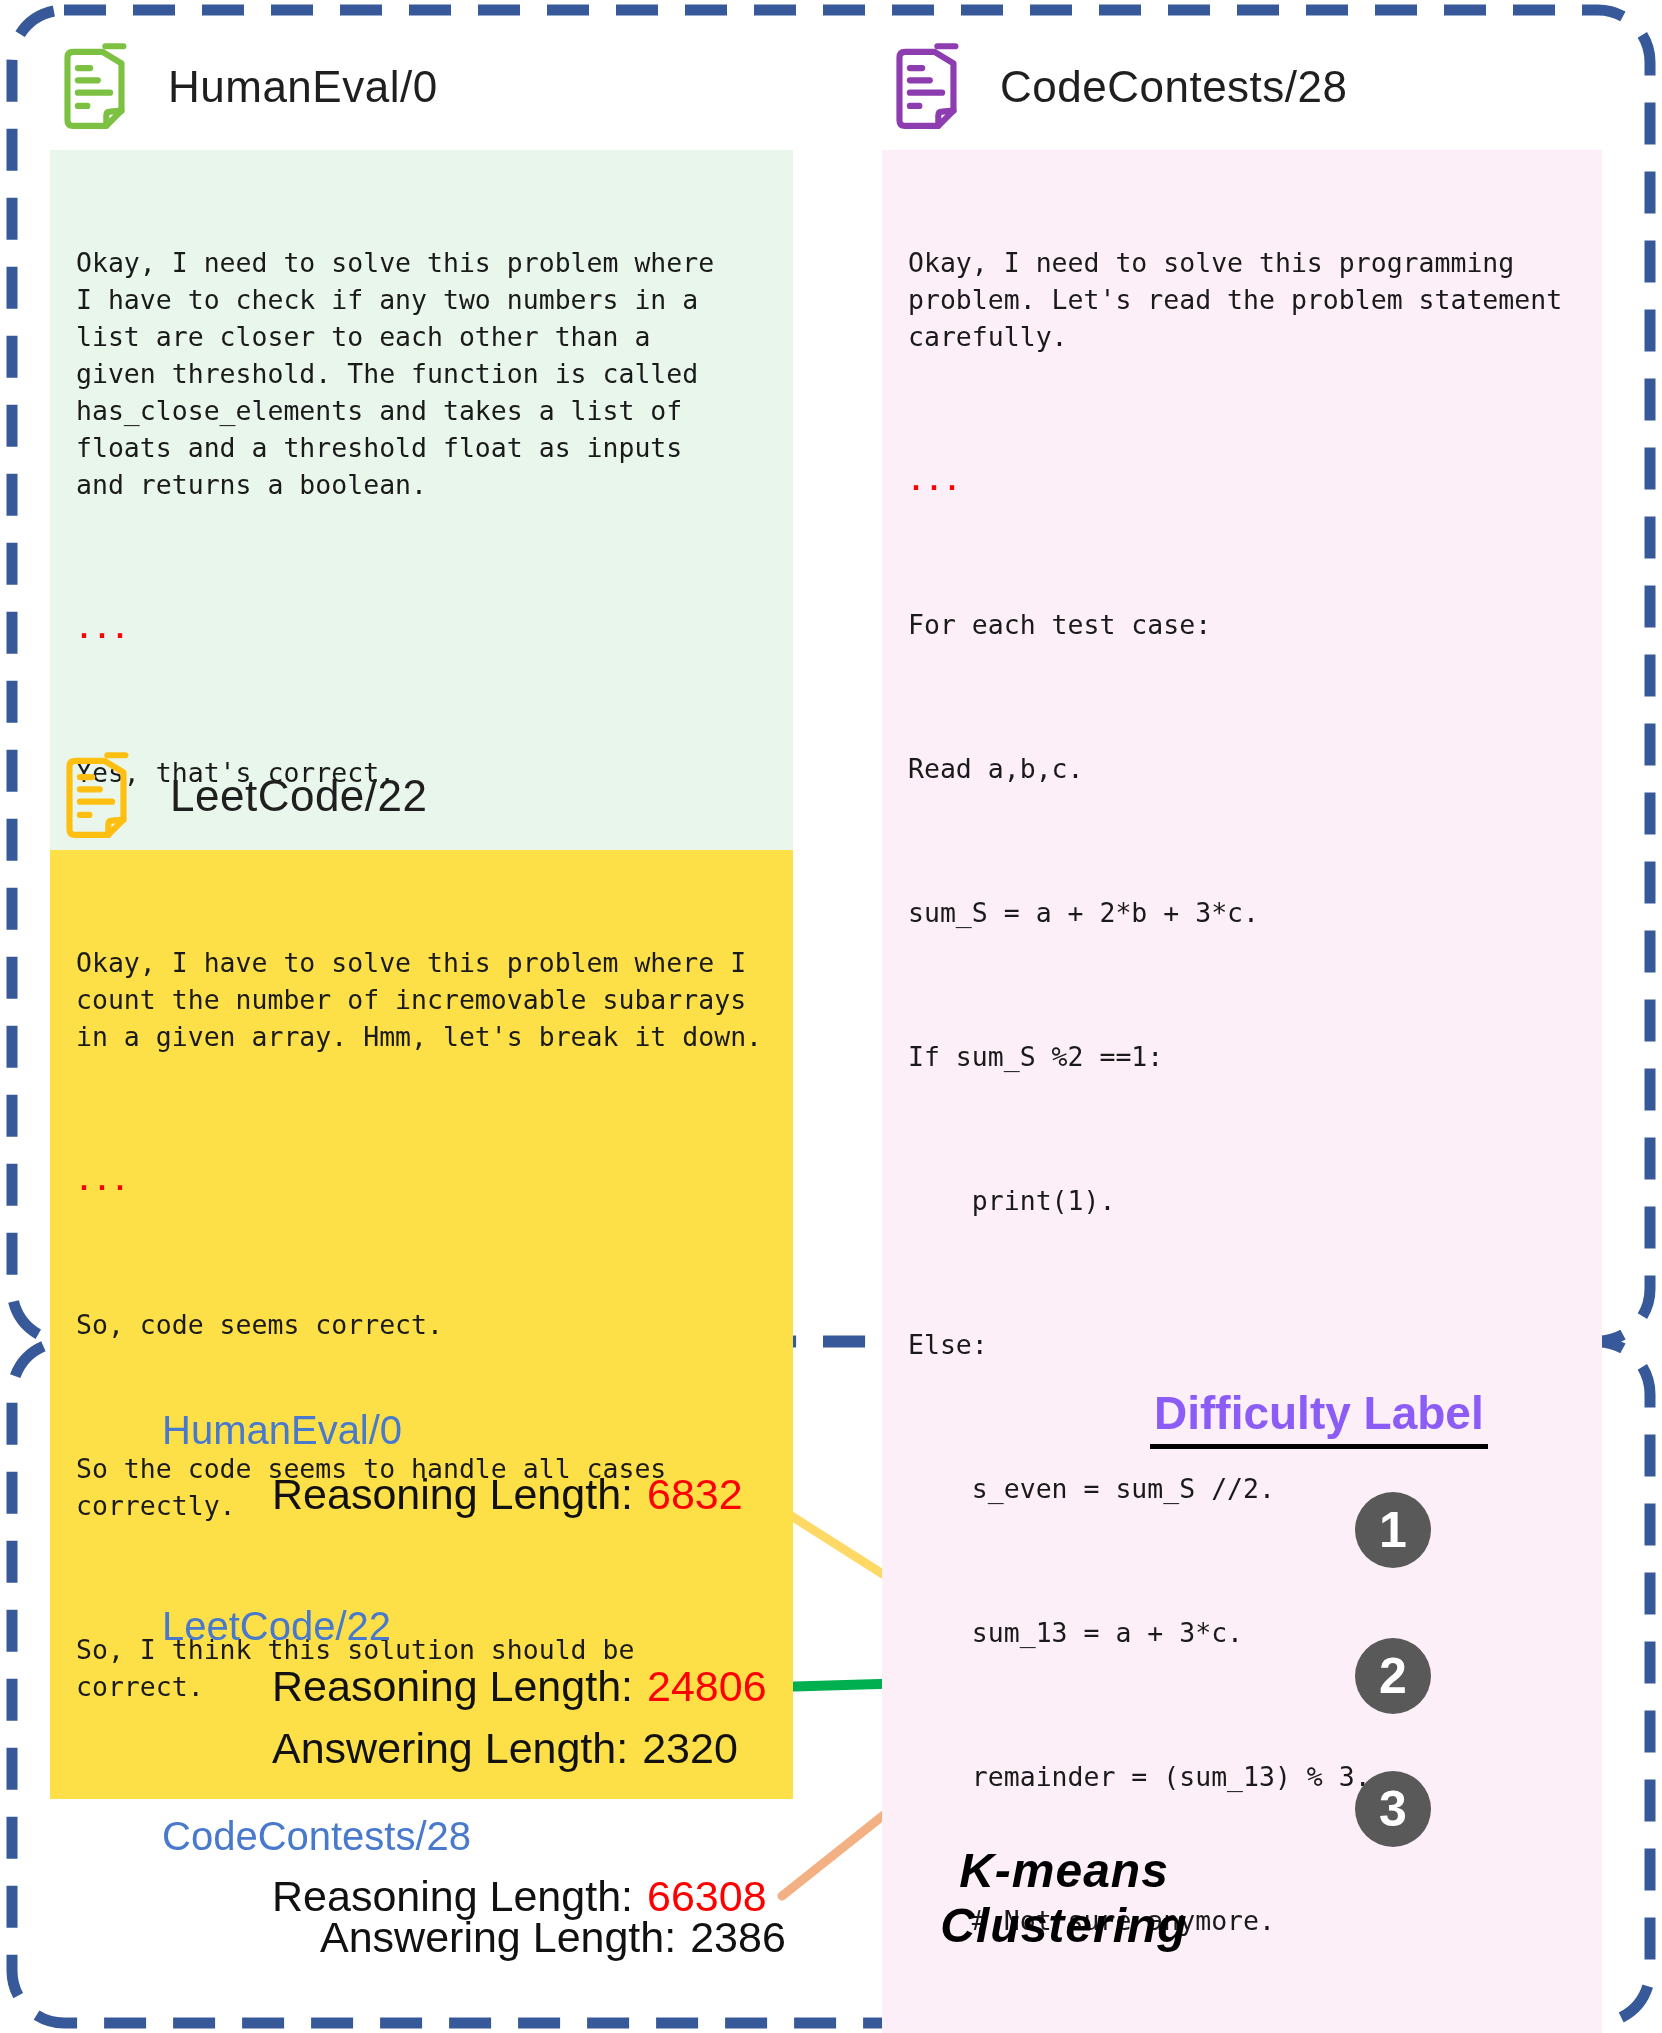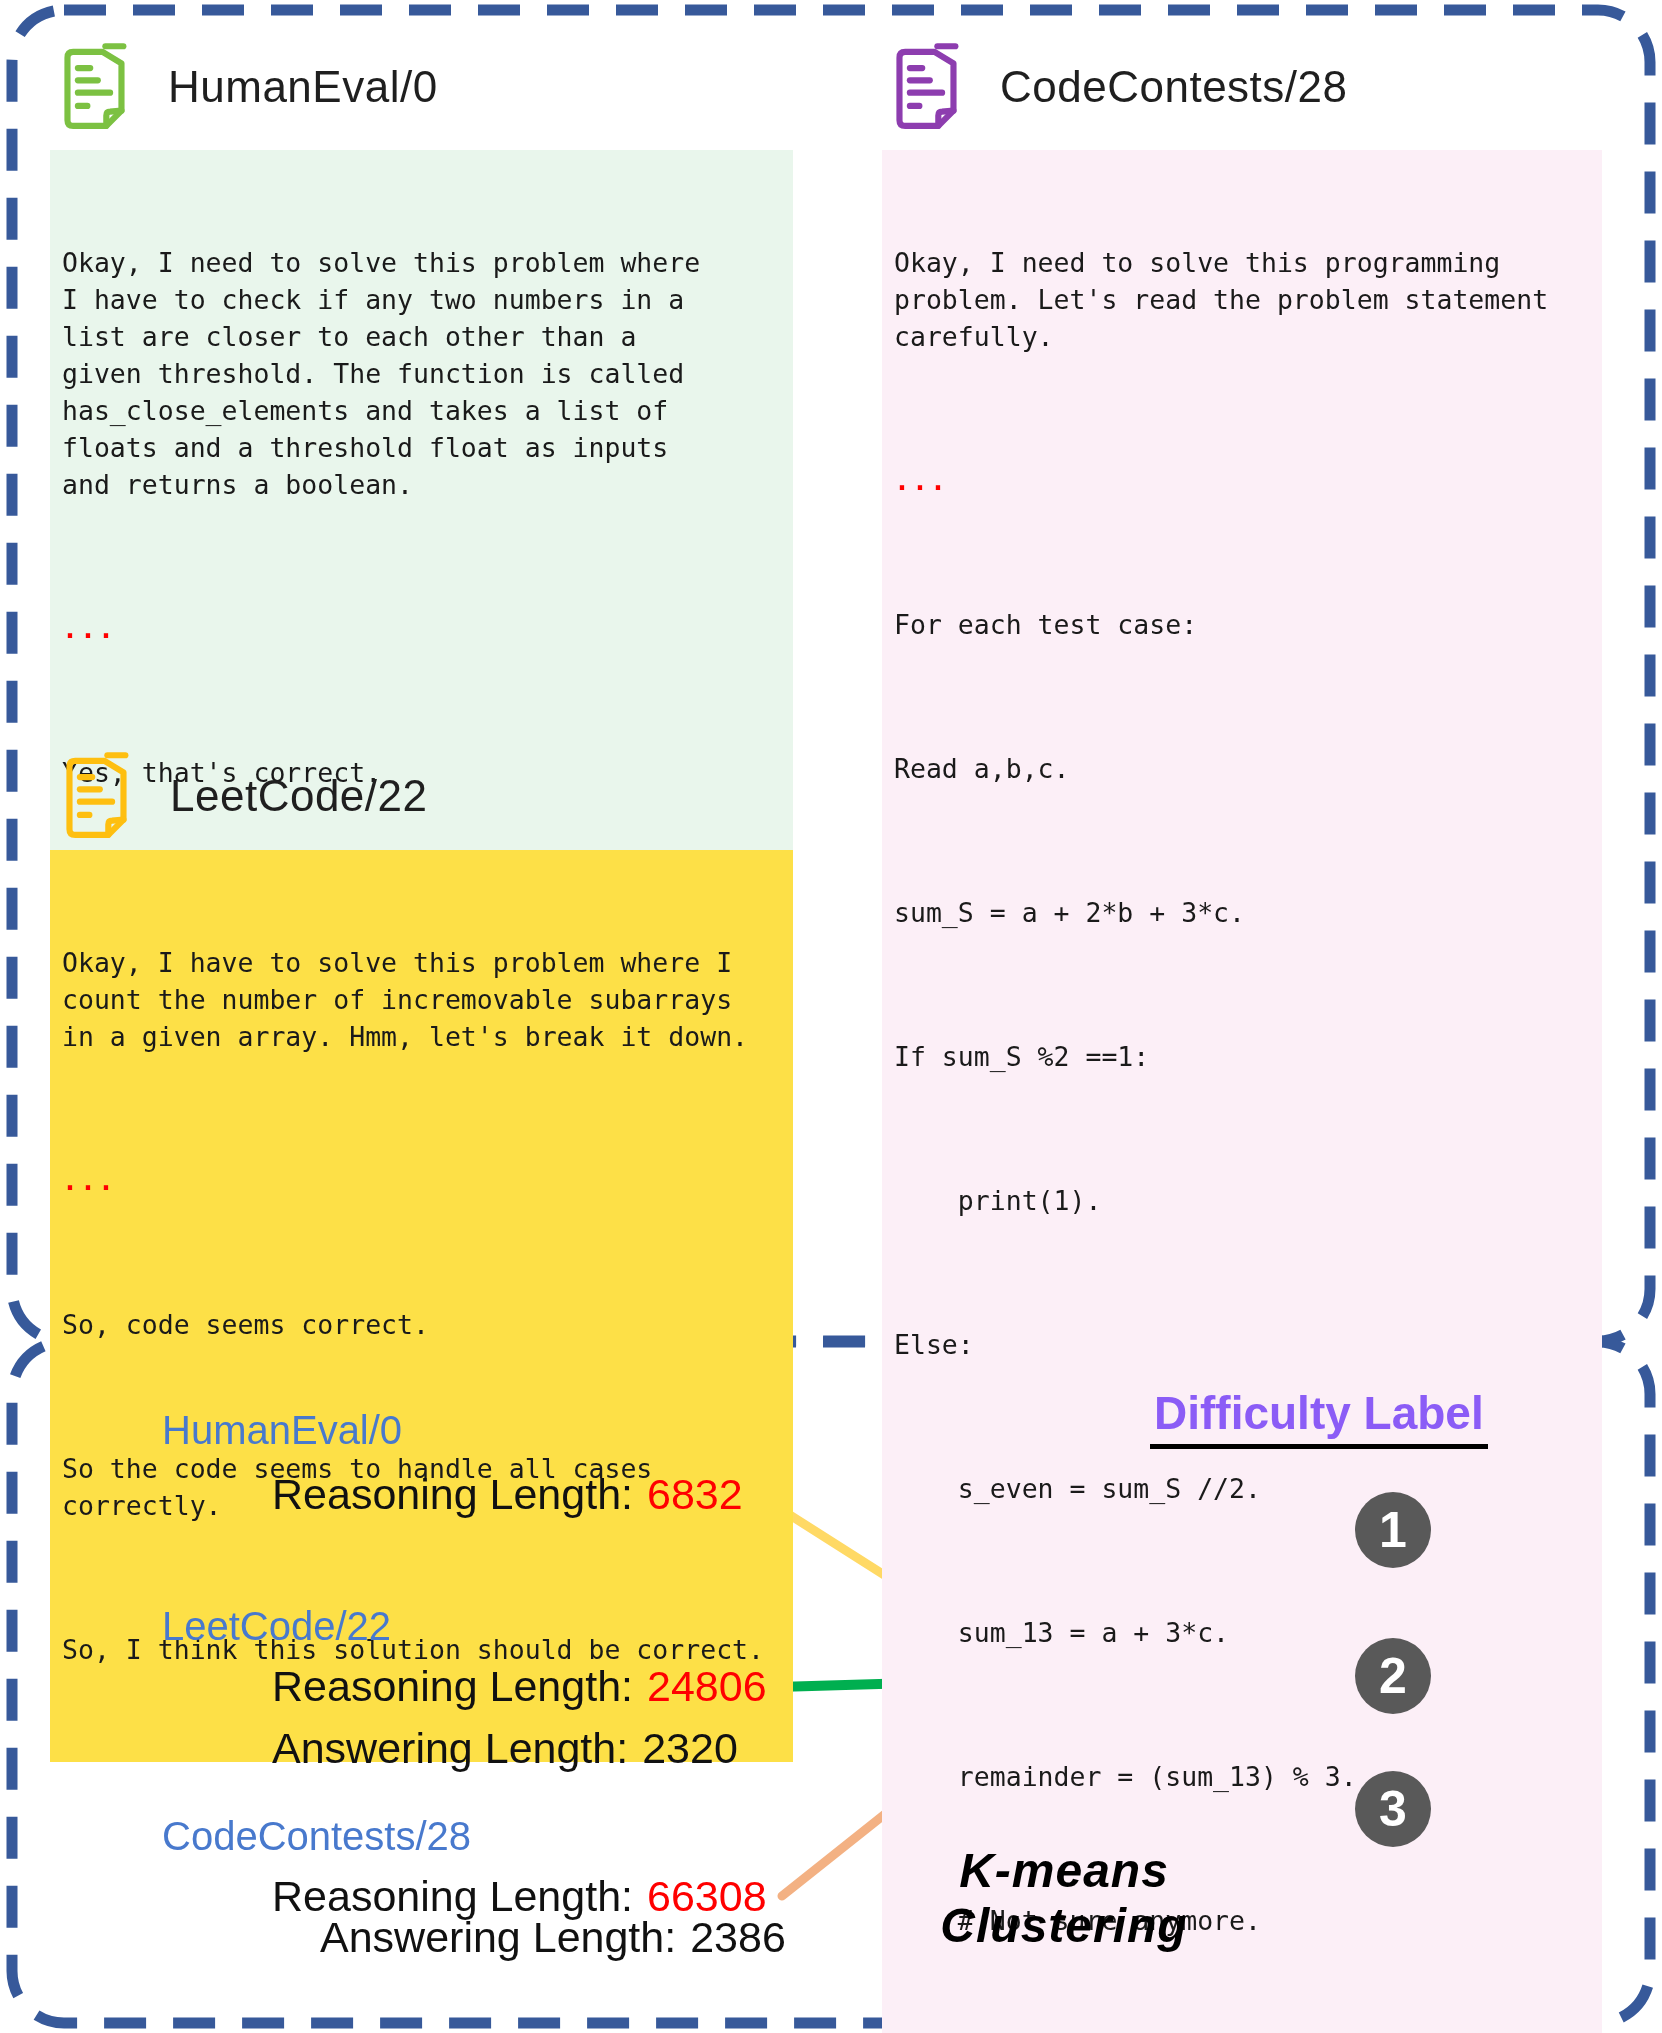--- a/index.html
+++ b/index.html
@@ -6,21 +6,21 @@
   .page{position:relative;width:1662px;height:2033px;background:#fff;overflow:hidden;
         font-family:"Liberation Sans","DejaVu Sans",sans-serif;}
   .overlay{position:absolute;left:0;top:0;width:1662px;height:2033px;z-index:1;pointer-events:none;}
   .txt{position:absolute;z-index:2;}
 
   
   .hdr{position:absolute;display:flex;align-items:center;gap:38px;z-index:2;}
   .hdr .ttl{font-size:44px;color:#1f1f1f;letter-spacing:0.5px;}
   .doc-icon{flex:0 0 auto;}
 
-  .note{position:absolute;z-index:2;box-sizing:border-box;padding:20px 12px;
+  .note{position:absolute;z-index:2;box-sizing:border-box;padding:20px 26px;
         font-family:"DejaVu Sans Mono","Liberation Mono",monospace;
         font-size:26.5px;line-height:37px;color:#1a1a1a;white-space:pre-wrap;}
   .note p{margin:0 0 33px 0;}
   .note p:last-child{margin-bottom:0;}
   .note p.red{color:#FF0000;font-weight:bold;letter-spacing:2px;}
 
   
   .diff-heading{position:absolute;left:1150px;top:1386px;z-index:2;
         font-size:46px;font-weight:bold;color:#8b5cf6;
         border-bottom:5px solid #000;padding:0 4px 4px 4px;}

